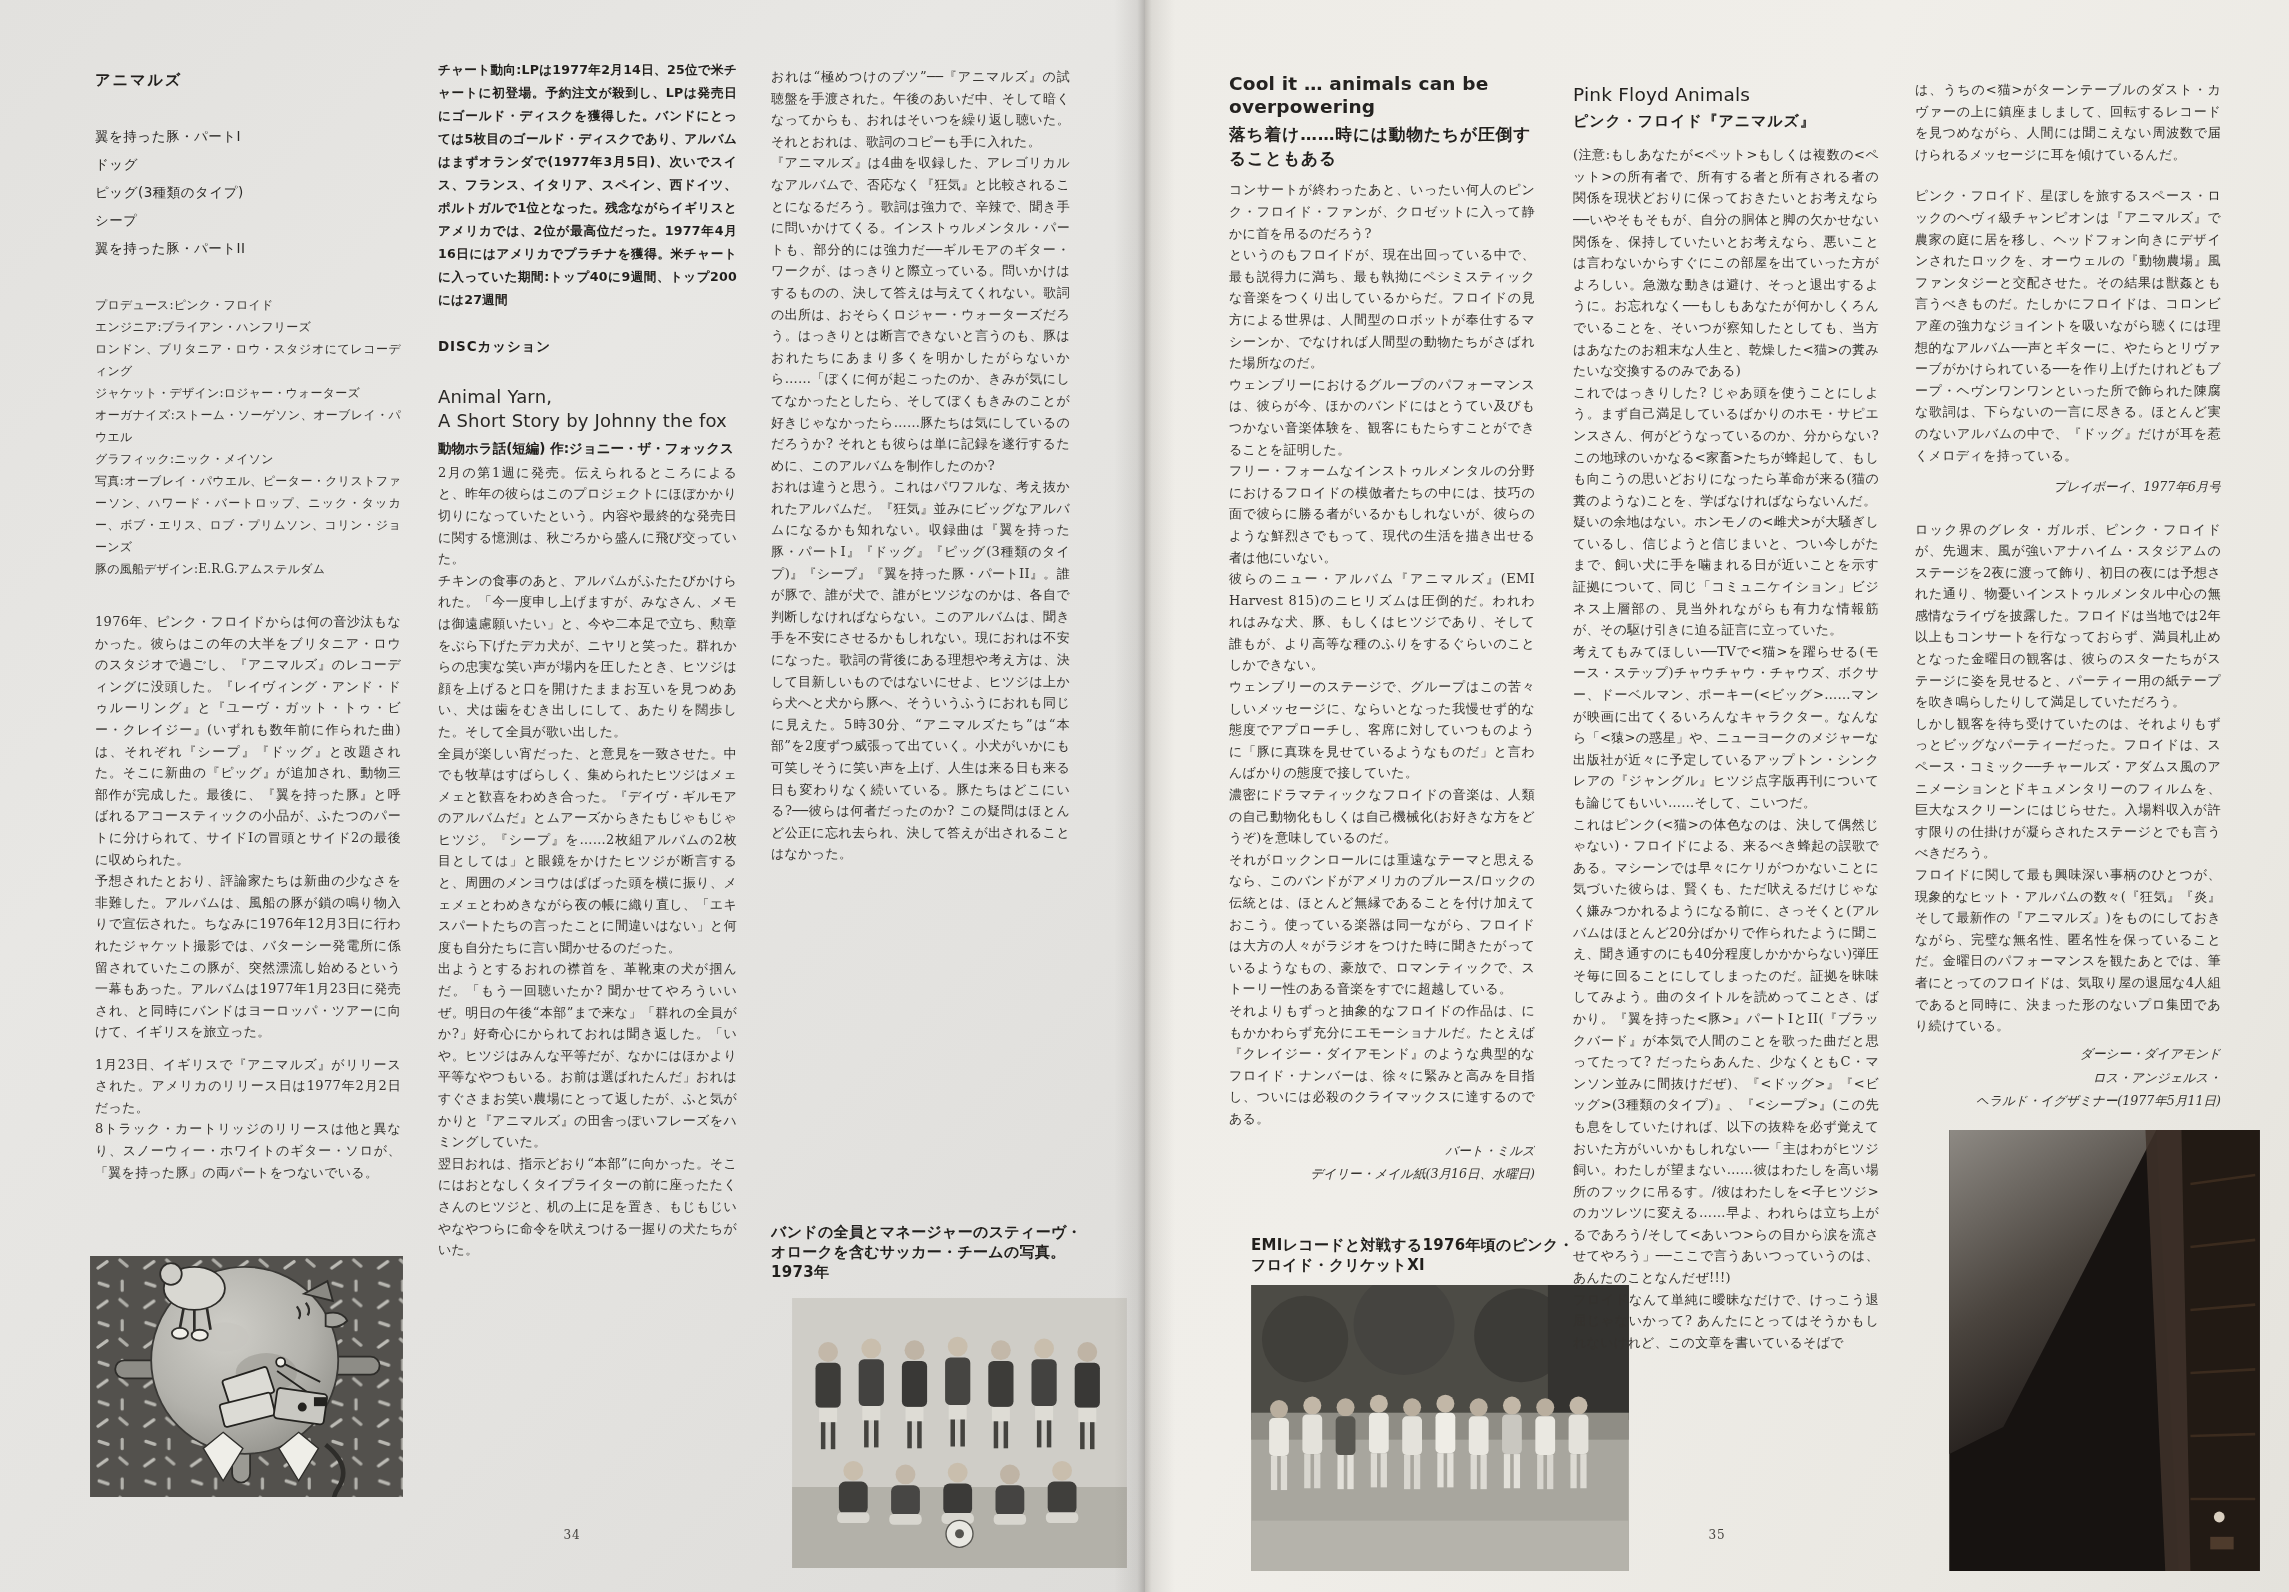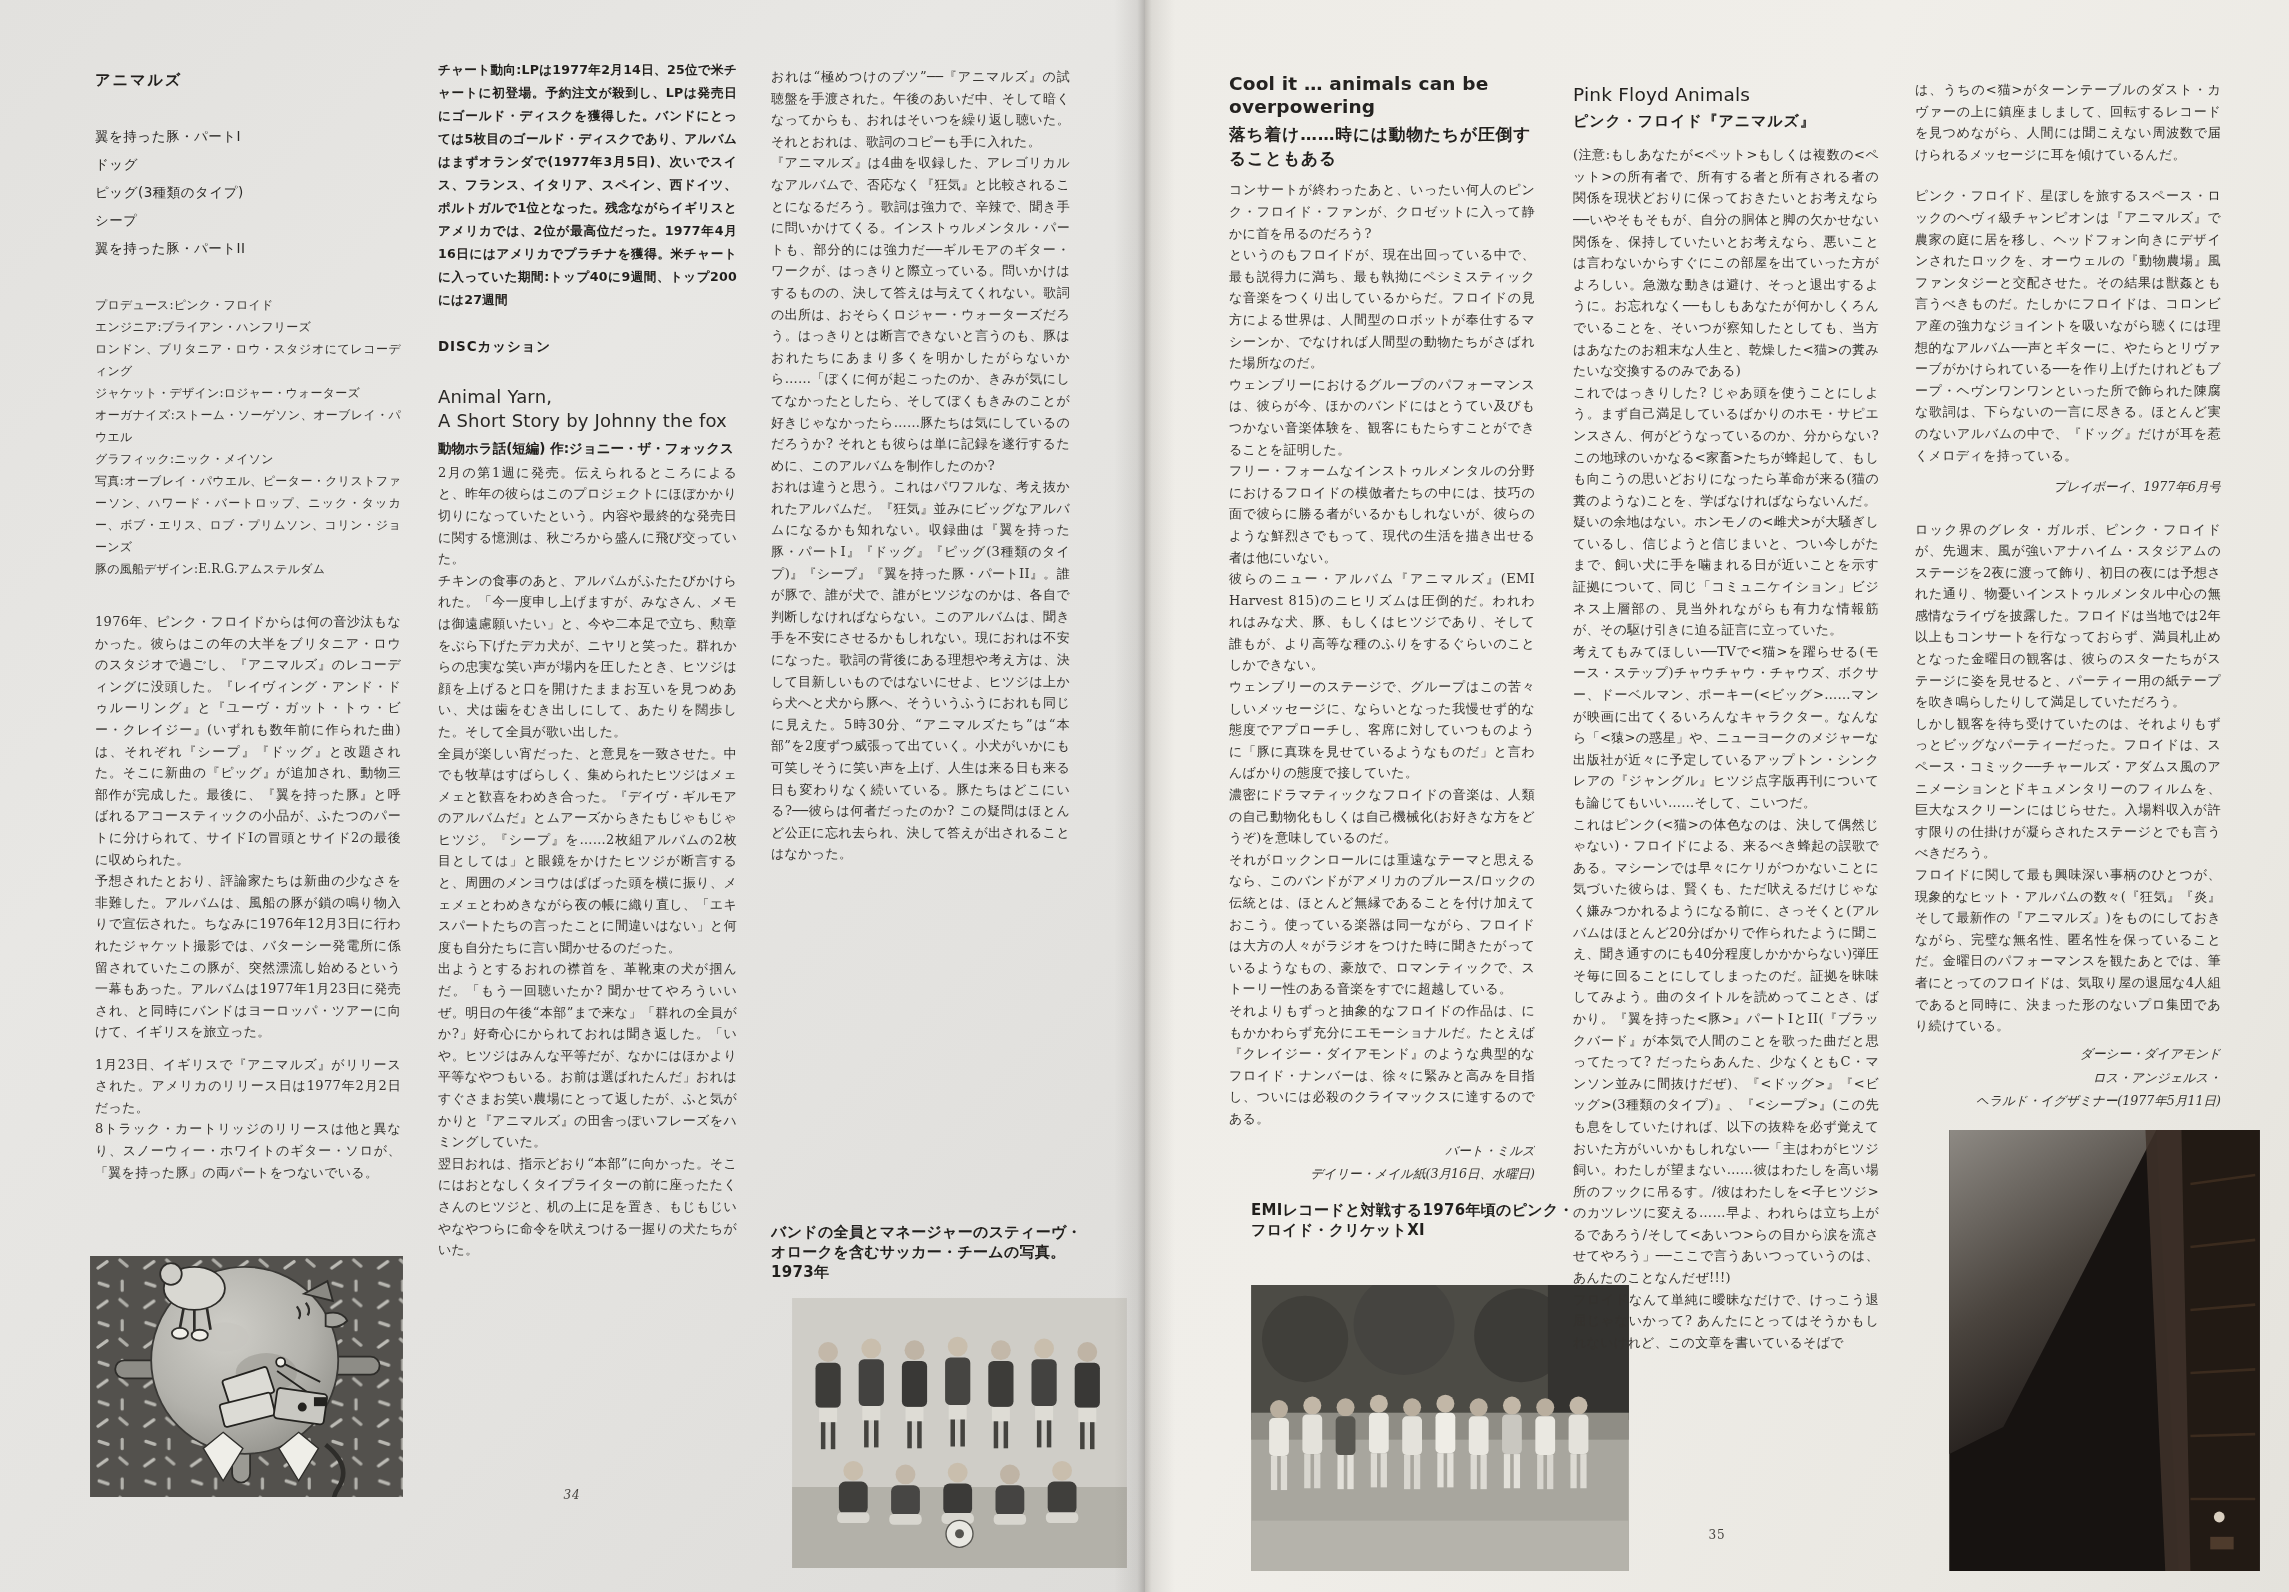--- a/index.html
+++ b/index.html
@@ -230,21 +230,21 @@
               <circle cx="16" cy="10" r="11" fill="#c9bead"></circle>
               <rect x="0" y="22" width="32" height="36" rx="7" fill="#403f3c"></rect>
               <rect x="-2" y="56" width="36" height="12" rx="5" fill="#d8d6cf"></rect>
             </g>
         </g>
         <circle cx="186" cy="262" r="15" fill="#e9e8e2" stroke="#55544f" stroke-width="1.5"></circle>
         <circle cx="186" cy="262" r="5" fill="#55544f"></circle>
       </svg>
     </div>
 
-    <div class="pgnum" style="left:500px;top:1488px;font-style:italic;">34</div>
+    <div class="pgnum" style="left:500px;top:1528px;">34</div>
   </div>
 
   <div class="page page-right">
 
     <div class="col" style="left:84px;top:72px;width:306px;height:1125px;">
       <p class="head-en">Cool it … animals can be overpowering</p>
       <p class="gothic head-jp">落ち着け……時には動物たちが圧倒することもある</p>
       <div class="serif-body">
         <p>コンサートが終わったあと、いったい何人のピンク・フロイド・ファンが、クロゼットに入って静かに首を吊るのだろう?</p>
         <p>というのもフロイドが、現在出回っている中で、最も説得力に満ち、最も執拗にペシミスティックな音楽をつくり出しているからだ。フロイドの見方による世界は、人間型のロボットが奉仕するマシーンか、でなければ人間型の動物たちがさばれた場所なのだ。</p>
@@ -253,21 +253,21 @@
         <p>彼らのニュー・アルバム『アニマルズ』(EMI Harvest 815)のニヒリズムは圧倒的だ。われわれはみな犬、豚、もしくはヒツジであり、そして誰もが、より高等な種のふりをするぐらいのことしかできない。</p>
         <p>ウェンブリーのステージで、グループはこの苦々しいメッセージに、ならいとなった我慢せず的な態度でアプローチし、客席に対していつものように「豚に真珠を見せているようなものだ」と言わんばかりの態度で接していた。</p>
         <p>濃密にドラマティックなフロイドの音楽は、人類の自己動物化もしくは自己機械化(お好きな方をどうぞ)を意味しているのだ。</p>
         <p>それがロックンロールには重遠なテーマと思えるなら、このバンドがアメリカのブルース/ロックの伝統とは、ほとんど無縁であることを付け加えておこう。使っている楽器は同一ながら、フロイドは大方の人々がラジオをつけた時に聞きたがっているようなもの、豪放で、ロマンティックで、ストーリー性のある音楽をすでに超越している。</p>
         <p>それよりもずっと抽象的なフロイドの作品は、にもかかわらず充分にエモーショナルだ。たとえば『クレイジー・ダイアモンド』のような典型的なフロイド・ナンバーは、徐々に緊みと高みを目指し、ついには必殺のクライマックスに達するのである。</p>
       </div>
       <p class="byline">バート・ミルズ</p>
       <p class="byline" style="margin-top:0;">デイリー・メイル紙(3月16日、水曜日)</p>
     </div>
 
-    <div class="col gothic caption" style="left:106px;top:1200px;width:324px;">EMIレコードと対戦する1976年頃のピンク・フロイド・クリケットXI</div>
+    <div class="col gothic caption" style="left:106px;top:1235px;width:324px;">EMIレコードと対戦する1976年頃のピンク・フロイド・クリケットXI</div>
 
     <div class="photo" style="left:106px;top:1285px;">
       <svg width="378" height="286" xmlns="http://www.w3.org/2000/svg" viewBox="0 0 420 318">
         <rect width="420" height="318" fill="#a8a69e"></rect>
         <rect width="420" height="150" fill="#4c4b45"></rect>
         <circle cx="60" cy="60" r="48" fill="#403f3a"></circle>
         <circle cx="170" cy="44" r="56" fill="#454440"></circle>
         <circle cx="300" cy="56" r="52" fill="#3c3b37"></circle>
         <rect x="330" y="0" width="90" height="150" fill="#343330"></rect>
         <rect y="142" width="420" height="30" fill="#8f8d85"></rect>

